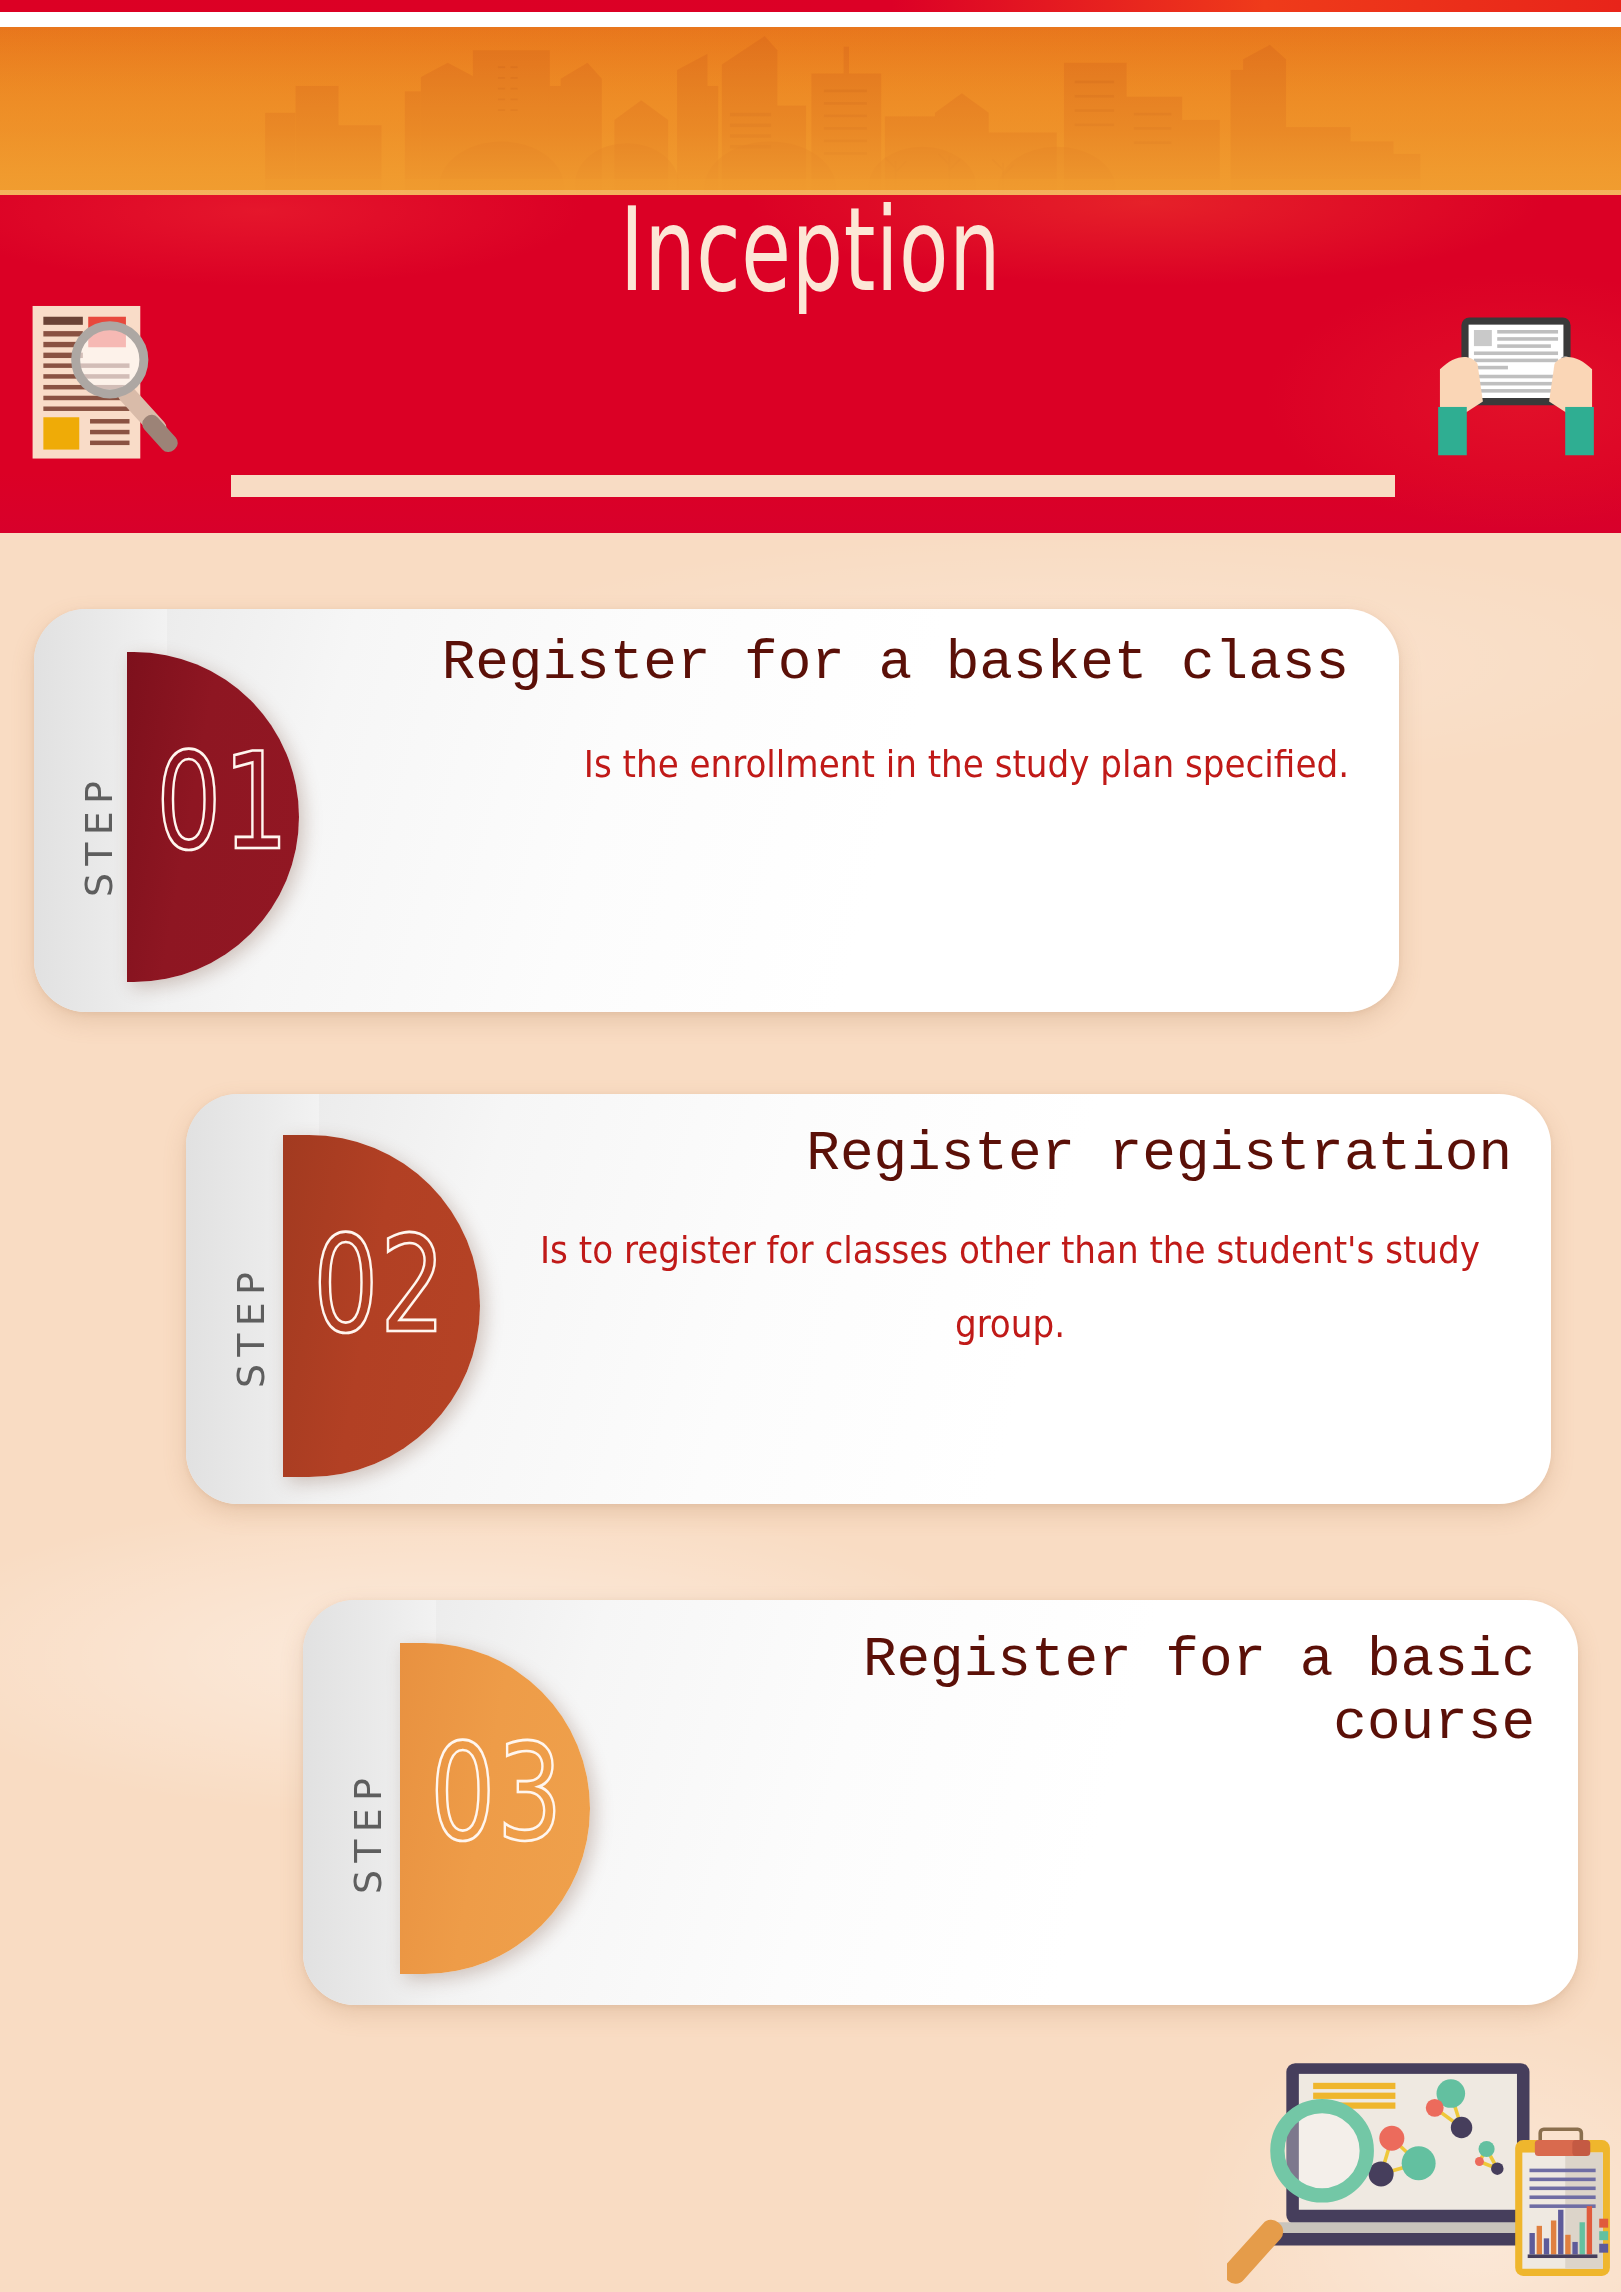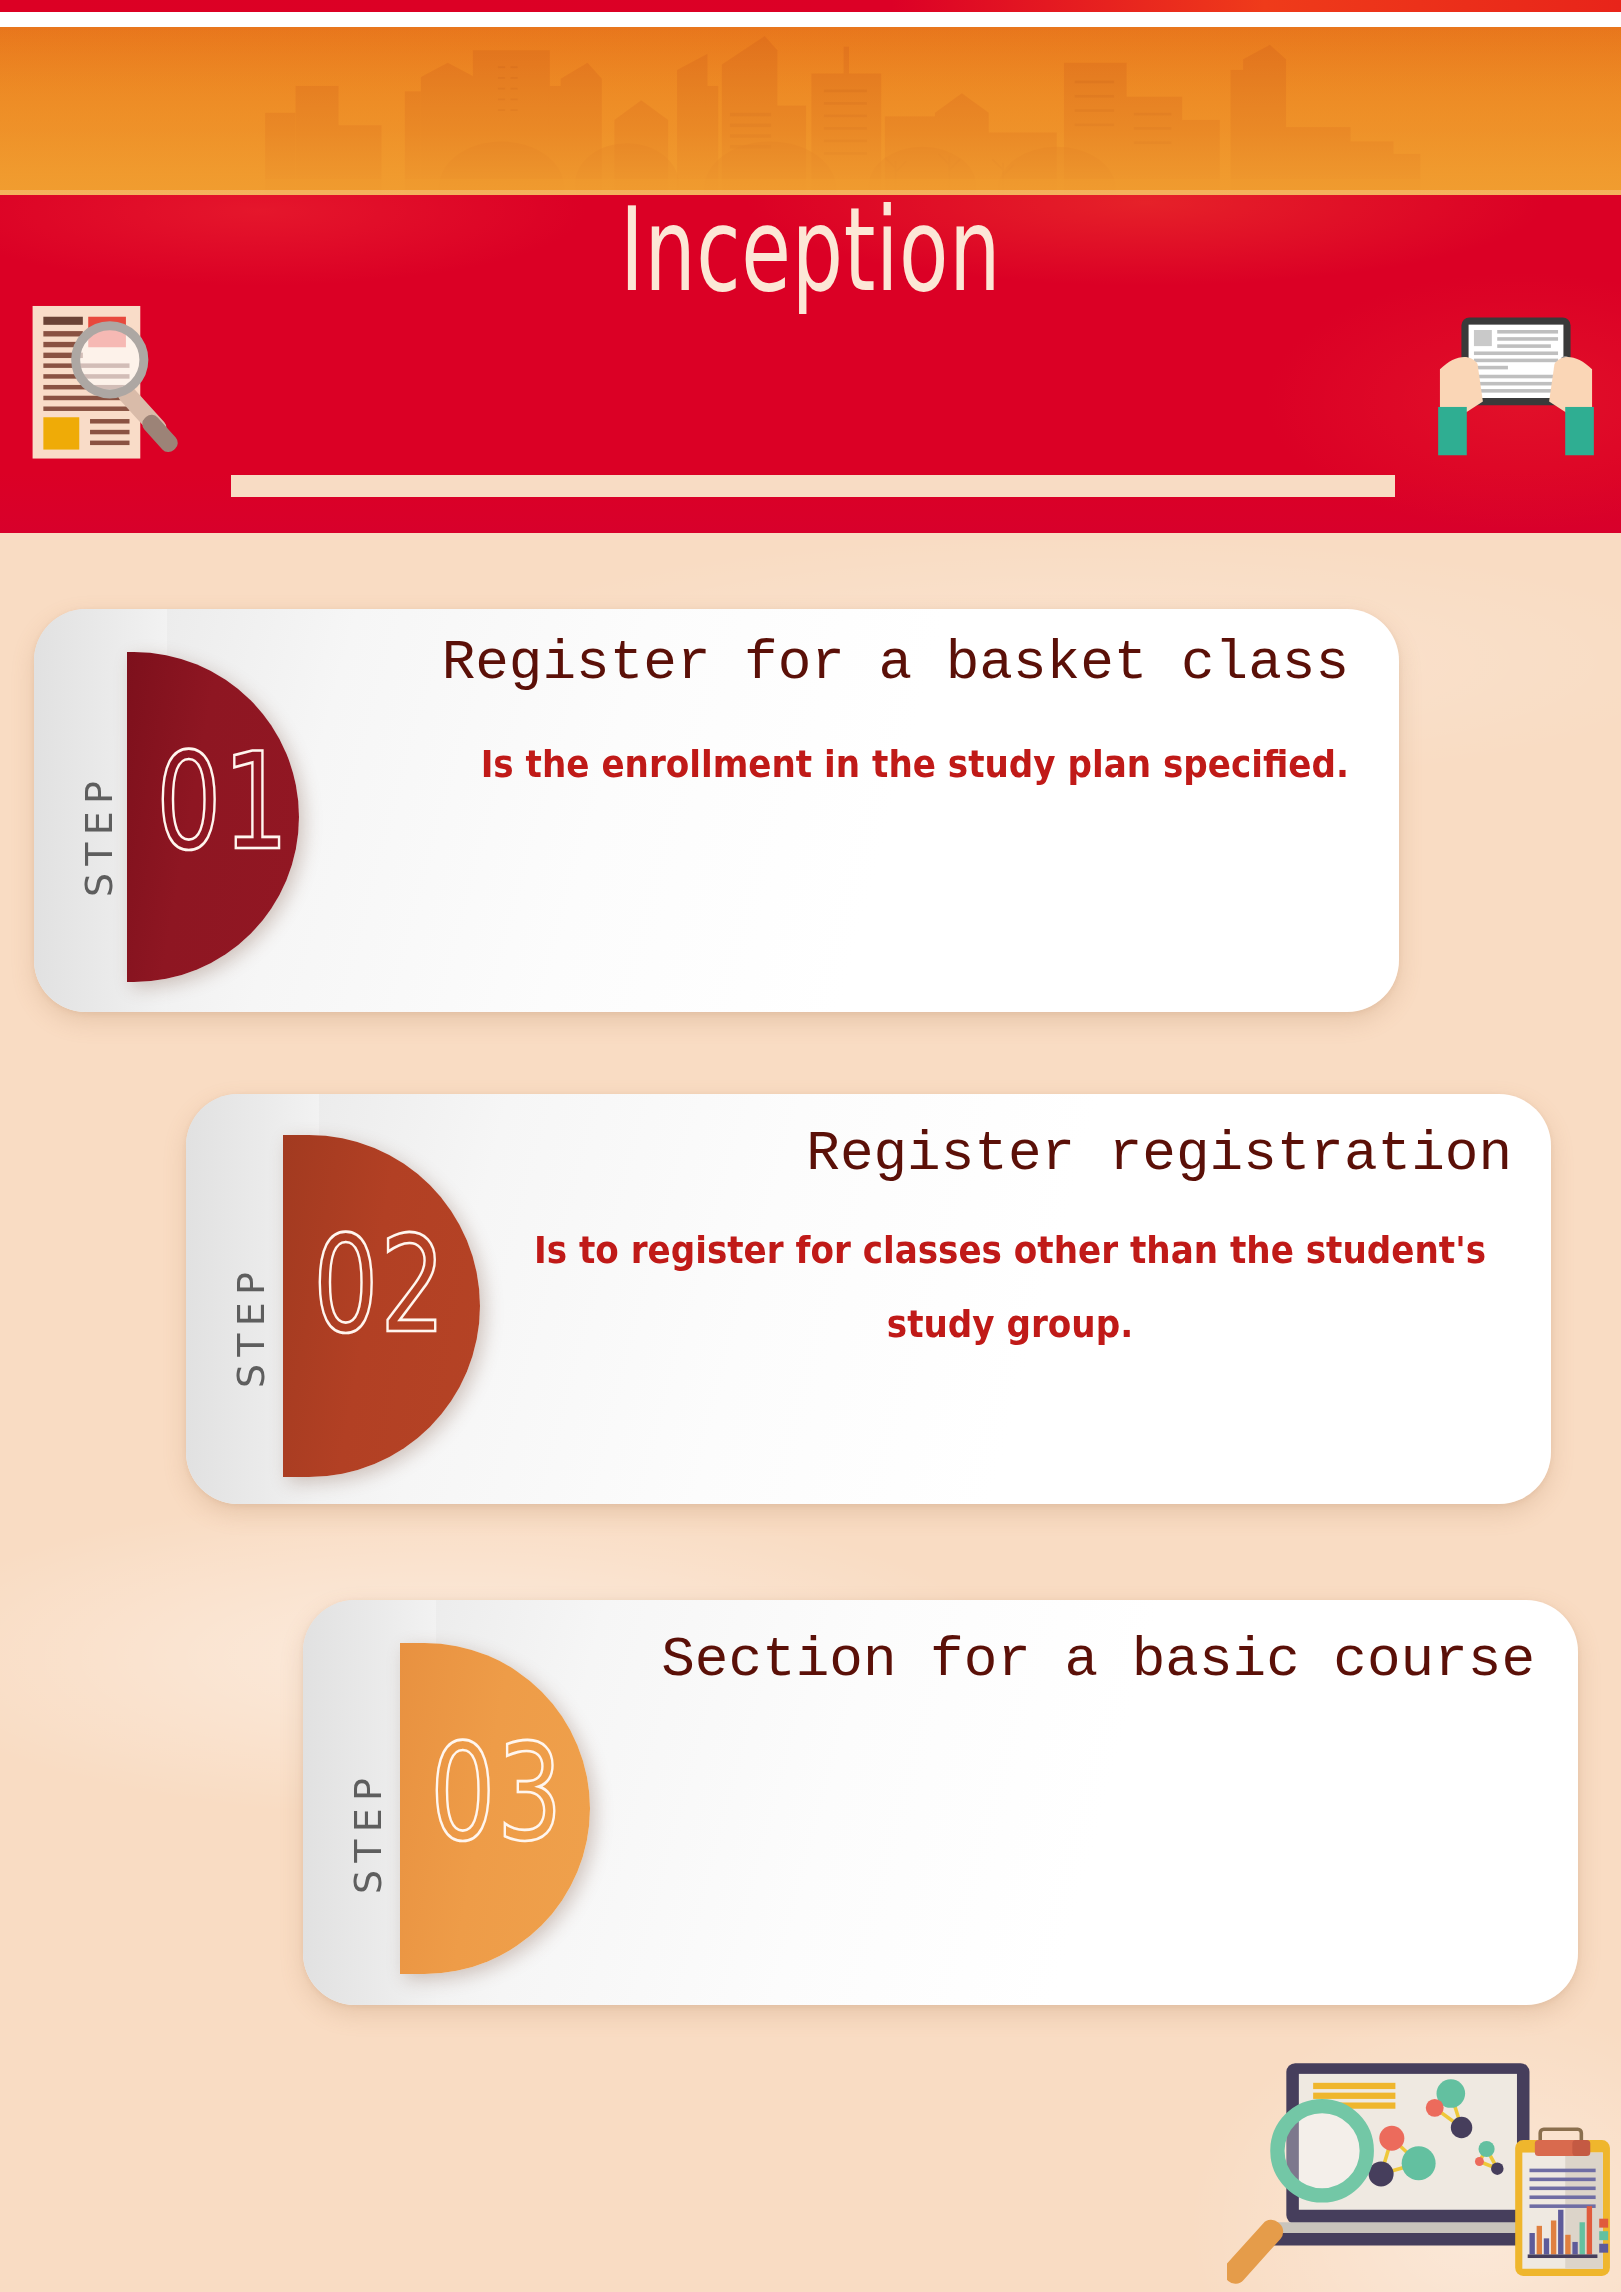--- a/index.html
+++ b/index.html
@@ -148,21 +148,21 @@
     color:#5B1008;
     font-family:Liberation Mono, monospace;
     font-weight:400;
     letter-spacing:0px;
   }
   .card-desc{
     font-size:38px;
     line-height:1.95;
     color:#C01A18;
     font-family:"DejaVu Sans Condensed","Liberation Sans",sans-serif;
-    font-weight:700;
+    font-weight:400;
   }
   .card1 .card-desc{ margin-top:32px; }
   .card2 .card-desc{ margin-top:27px;text-align:center; }
   .card3 .card-desc{ margin-top:48px; }
 
   
   .footer-illo{
     position:absolute; left:1227px; top:2056px; width:394px; height:236px;
   }
   .footer-soft{
@@ -351,21 +351,21 @@
     <div class="card-desc">Is to register for classes other than the student's study group.</div>
   </div>
 </div>
 
 <div class="card card3">
   <div class="inner-shade"></div>
   <div class="step-word">STEP</div>
   <div class="badge"></div>
   <div class="badge-num">03</div>
   <div class="card-body">
-    <div class="card-title">Section for a basic course</div>
+    <div class="card-title">Register for a basic course</div>
   </div>
 </div>
 
 <div class="footer-soft"></div>
 <div class="footer-illo">
   <svg width="394" height="236" viewBox="0 0 440 264" aria-hidden="true">
 
     <rect x="66" y="8" width="272" height="180" rx="10" fill="#463E5C"></rect>
     <rect x="80" y="20" width="244" height="152" fill="#EFE9E1"></rect>
 

